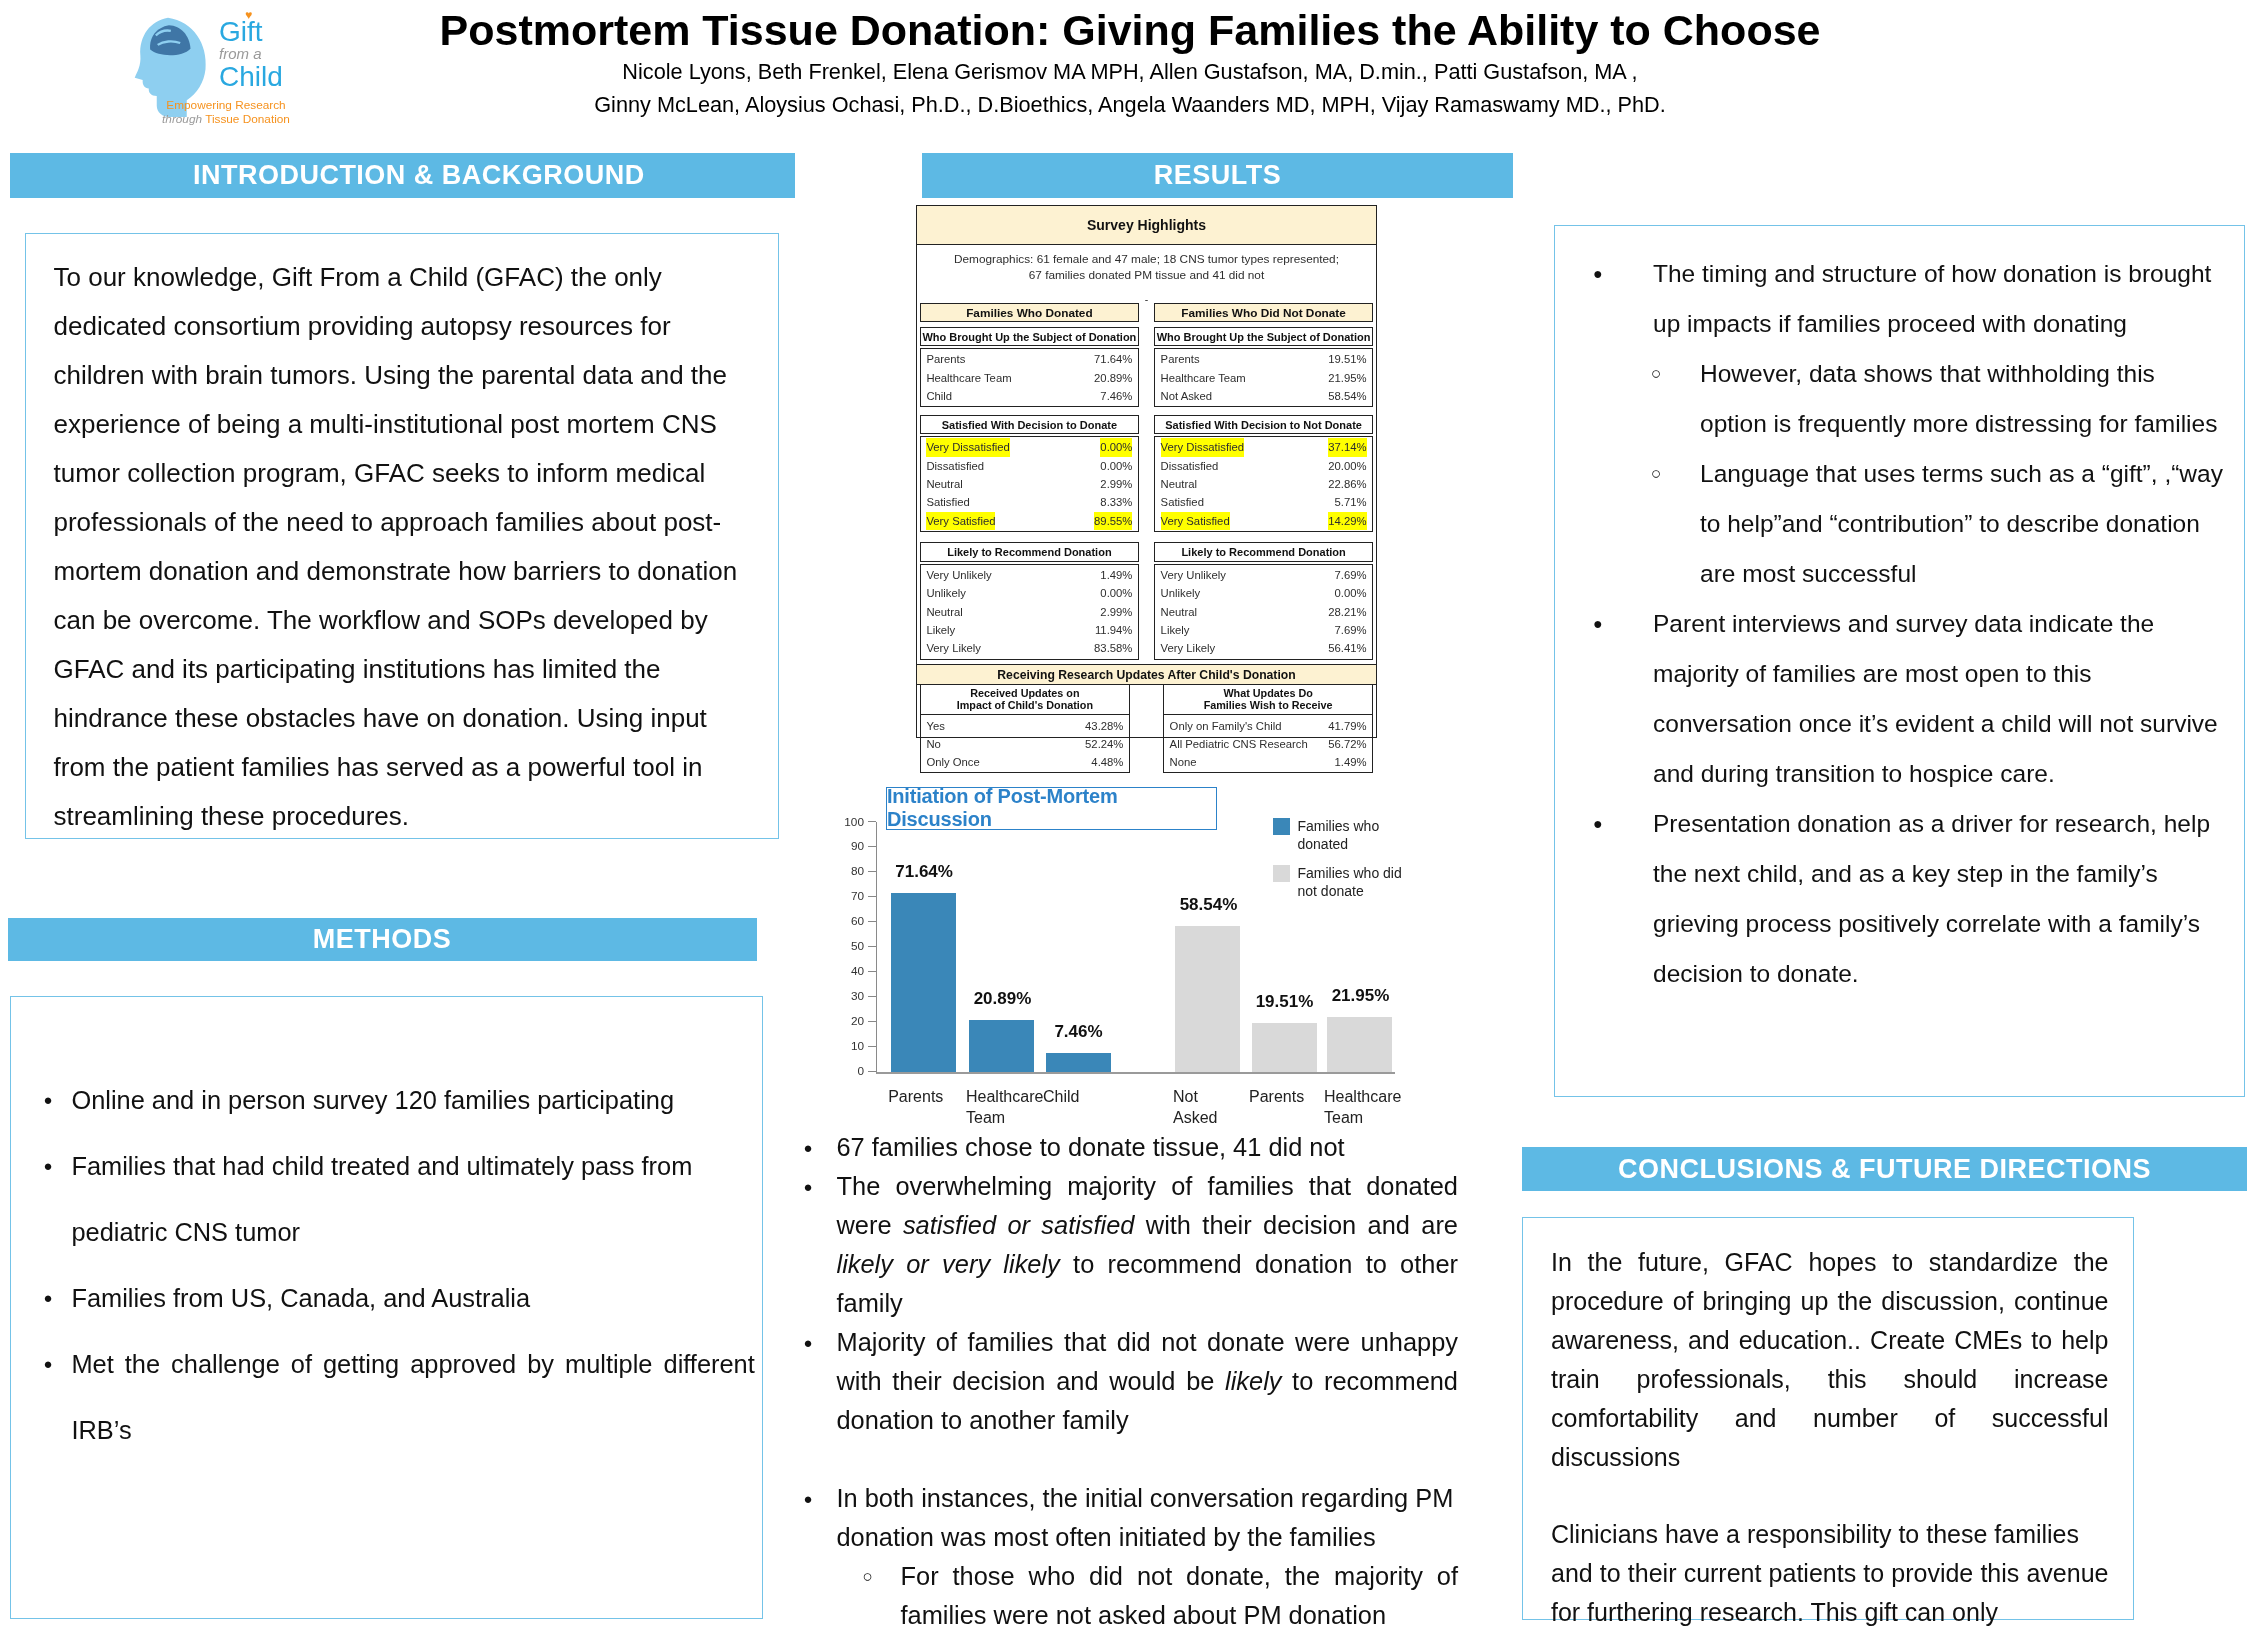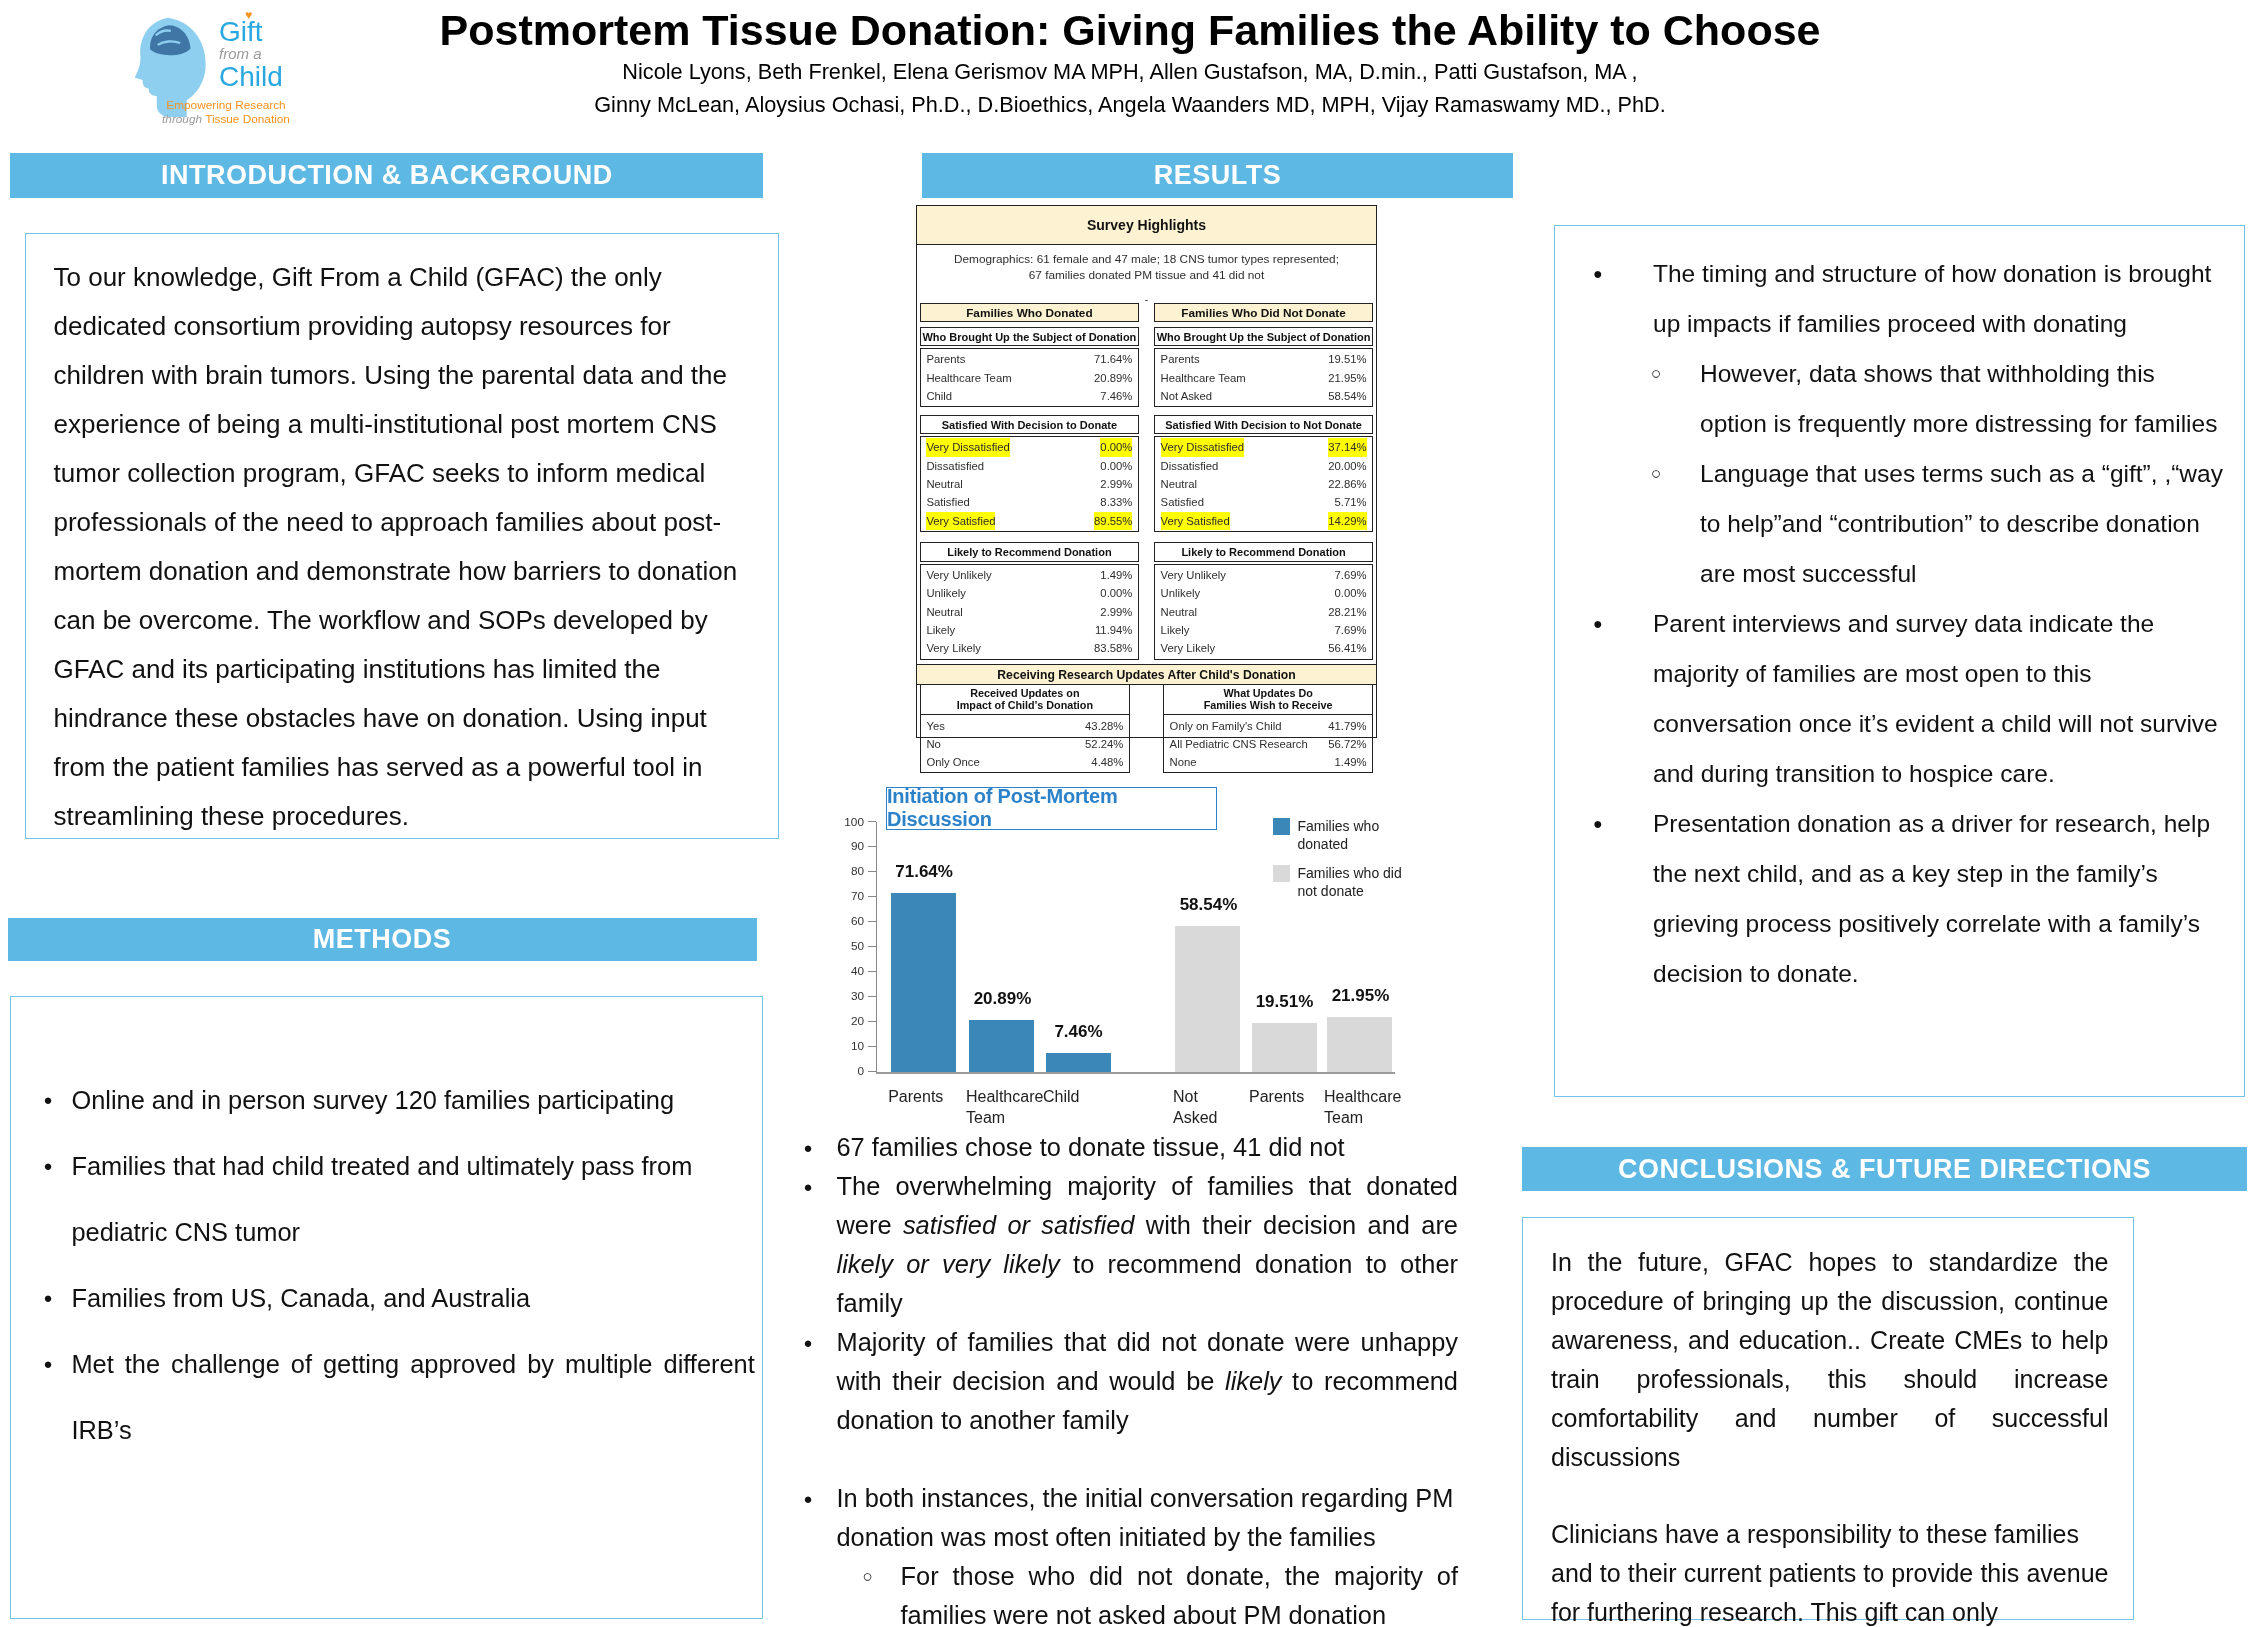--- a/index.html
+++ b/index.html
@@ -120,21 +120,21 @@
     </div>
   </div>
 
   <div class="title-block">
     <h1 class="page-title">Postmortem Tissue Donation: Giving Families the Ability to Choose</h1>
     <div class="authors">Nicole Lyons, Beth Frenkel, Elena Gerismov MA MPH, Allen Gustafson, MA, D.min., Patti Gustafson, MA ,</div>
     <div class="authors">Ginny McLean, Aloysius Ochasi, Ph.D., D.Bioethics, Angela Waanders MD, MPH, Vijay Ramaswamy MD., PhD.</div>
   </div>
 
 
-  <div class="secbar" style="left:10.4px;top:153px;width:753px;">INTRODUCTION &amp; BACKGROUND</div>
+  <div class="secbar" style="left:10.4px;top:153px;width:753px;padding-left:32px;">INTRODUCTION &amp; BACKGROUND</div>
   <div class="secbar" style="left:922px;top:153px;width:591px;">RESULTS</div>
   <div class="secbar" style="left:7.5px;top:918px;width:749px;height:43px;">METHODS</div>
   <div class="secbar" style="left:1522px;top:1147px;width:725px;height:44px;">CONCLUSIONS &amp; FUTURE DIRECTIONS</div>
 
   <div class="tbox" style="left:24.5px;top:233px;width:754px;height:606px;">
     <div class="intro-text">To our knowledge, Gift From a Child (GFAC) the only dedicated consortium providing autopsy resources for children with brain tumors. Using the parental data and the experience of being a multi-institutional post mortem CNS tumor collection program, GFAC seeks to inform medical professionals of the need to approach families about post-mortem donation and demonstrate how barriers to donation can be overcome. The workflow and SOPs developed by GFAC and its participating institutions has limited the hindrance these obstacles have on donation. Using input from the patient families has served as a powerful tool in streamlining these procedures.</div>
   </div>
 
   <div class="tbox" style="left:10.4px;top:996px;width:753px;height:623px;">
     <div class="methods-list">

